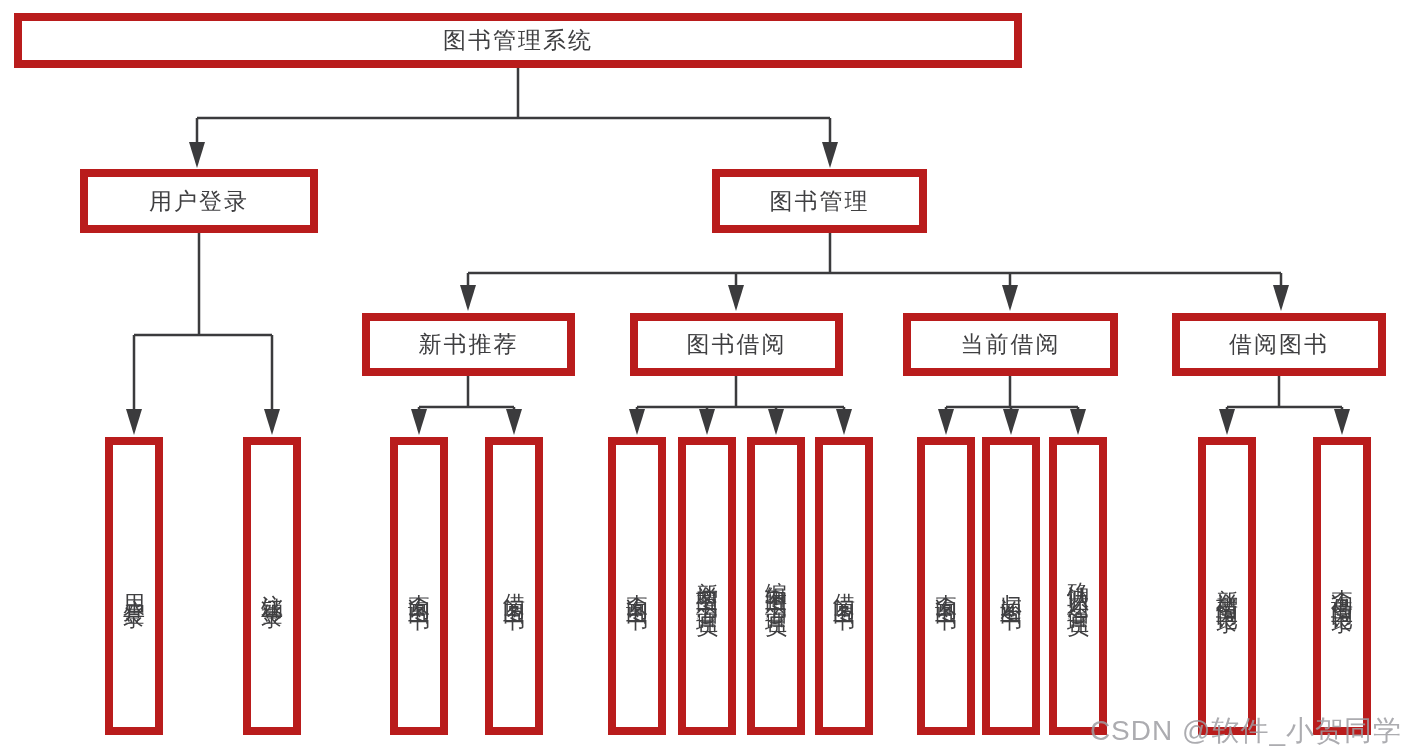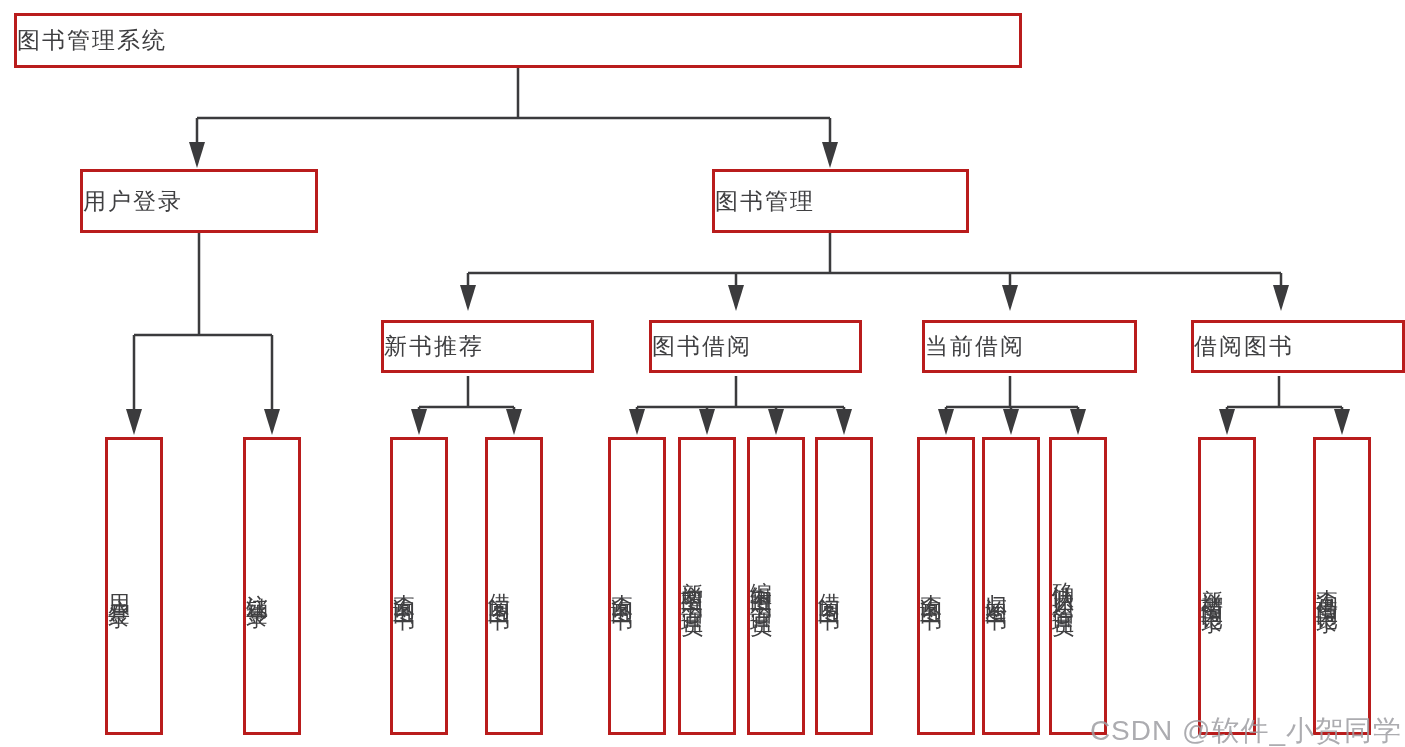--- a/index.html
+++ b/index.html
@@ -13,41 +13,42 @@
   }
   .wires {
     position: absolute;
     left: 0; top: 0;
     width: 1405px; height: 747px;
     pointer-events: none;
   }
   .box {
     position: absolute;
     box-sizing: border-box;
-    border: 3px solid #b91c1c;
+    border: 8px solid #b91c1c;
     background: #ffffff;
     display: flex;
     align-items: center;
+    justify-content: center;
     color: #3f3f41;
   }
   .hlabel {
     font-size: 23px;
     letter-spacing: 2px;
     white-space: nowrap;
   }
   .vlabel {
     writing-mode: vertical-rl;
     font-size: 22px;
     letter-spacing: 5px;
     line-height: 1;
     white-space: nowrap;
   }
   .leaf { top: 437px; width: 58px; height: 298px; }
   .lvl2 { top: 169px; height: 64px; }
-  .lvl3 { top: 320px; height: 53px; margin-left: 19px; }
+  .lvl3 { top: 313px; height: 63px; }
   .watermark {
     position: absolute;
     top: 712px;
     right: 3px;
     font-size: 28px;
     color: #9e9ea3;
     opacity: 0.85;
     letter-spacing: 1px;
     z-index: 5;
     white-space: nowrap;
@@ -98,21 +99,21 @@
     </g>
   </svg>
 
   <div class="box" style="left:14px; top:13px; width:1008px; height:55px;">
     <span class="hlabel">图书管理系统</span>
   </div>
 
   <div class="box lvl2" style="left:80px; width:238px;">
     <span class="hlabel">用户登录</span>
   </div>
-  <div class="box lvl2" style="left:712px; width:257px;">
+  <div class="box lvl2" style="left:712px; width:215px;">
     <span class="hlabel">图书管理</span>
   </div>
 
   <div class="box lvl3" style="left:362px; width:213px;">
     <span class="hlabel">新书推荐</span>
   </div>
   <div class="box lvl3" style="left:630px; width:213px;">
     <span class="hlabel">图书借阅</span>
   </div>
   <div class="box lvl3" style="left:903px; width:215px;">

